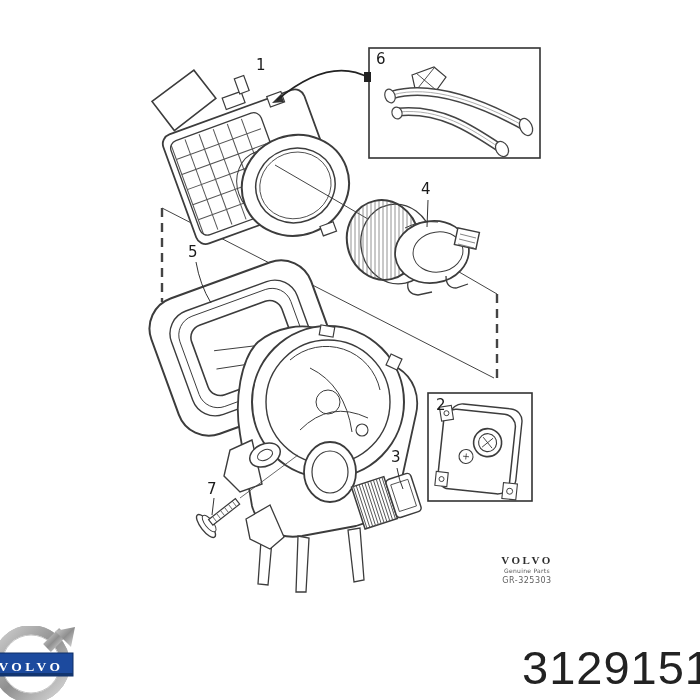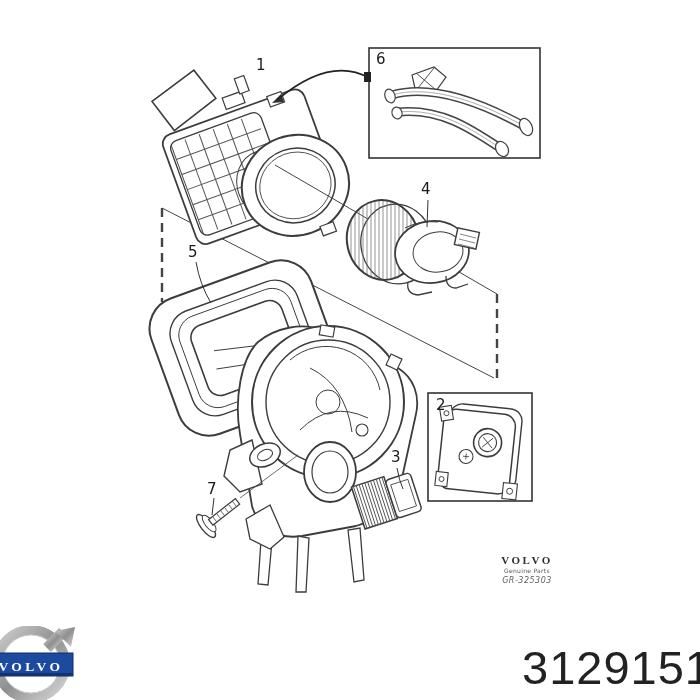--- a/index.html
+++ b/index.html
@@ -13,21 +13,21 @@
     font-family:"DejaVu Sans",sans-serif;line-height:1;
   }
   .stamp{
     position:absolute;left:492px;top:554px;width:70px;text-align:center;color:#2b2b2b;
   }
   .stamp .brand{
     font-family:"Liberation Serif",serif;font-weight:bold;font-size:11px;
     letter-spacing:2.5px;color:#2e2e2e;
   }
   .stamp .subtitle{font-size:6px;color:#555;margin-top:1px;letter-spacing:.3px;}
-  .stamp .code{font-size:8px;color:#5e5e5e;margin-top:2px;letter-spacing:.5px;font-style:italic;}
+  .stamp .code{font-size:8px;color:#5e5e5e;margin-top:2px;letter-spacing:.5px;}
   .part-number{
     position:absolute;left:522px;top:640px;font-size:47px;color:#222;
     font-family:"Liberation Sans",sans-serif;letter-spacing:1px;font-weight:400;
   }
   .logo{position:absolute;left:-8px;top:626px;width:92px;height:78px;}
   .logo text{
     font-family:"Liberation Serif",serif;font-weight:bold;font-size:13.5px;
     letter-spacing:3.5px;fill:#ffffff;
   }
 </style>

